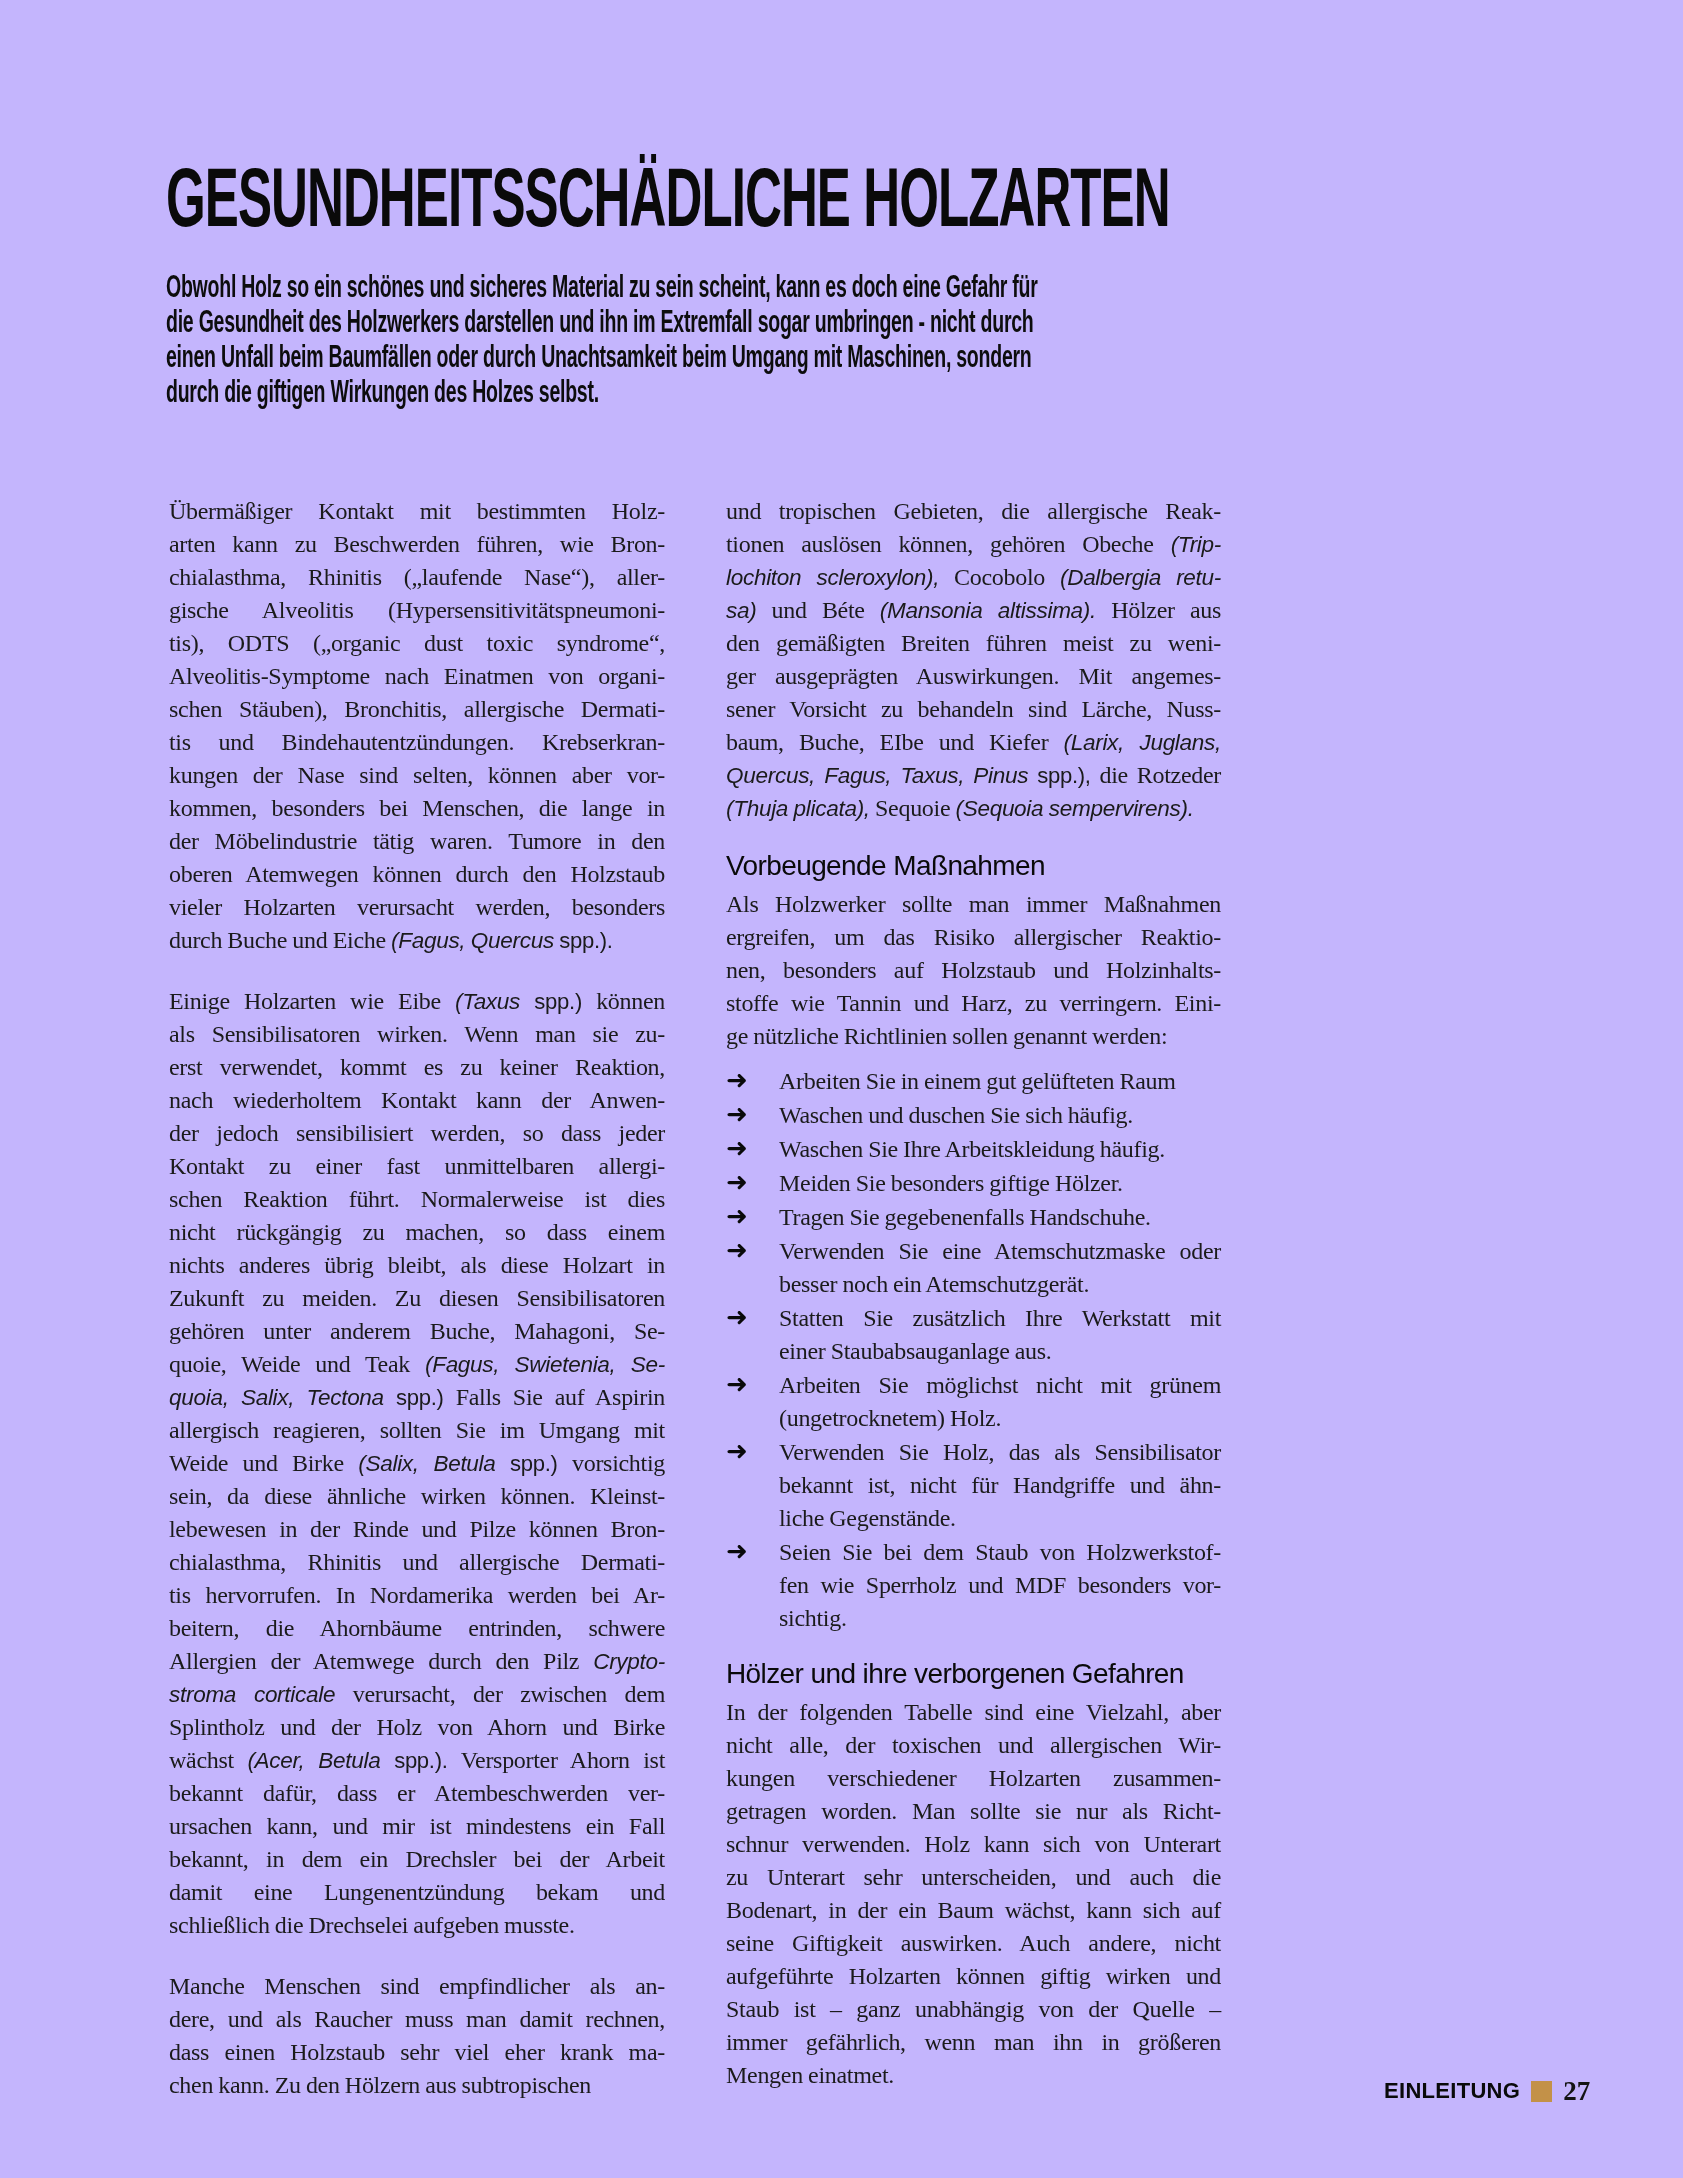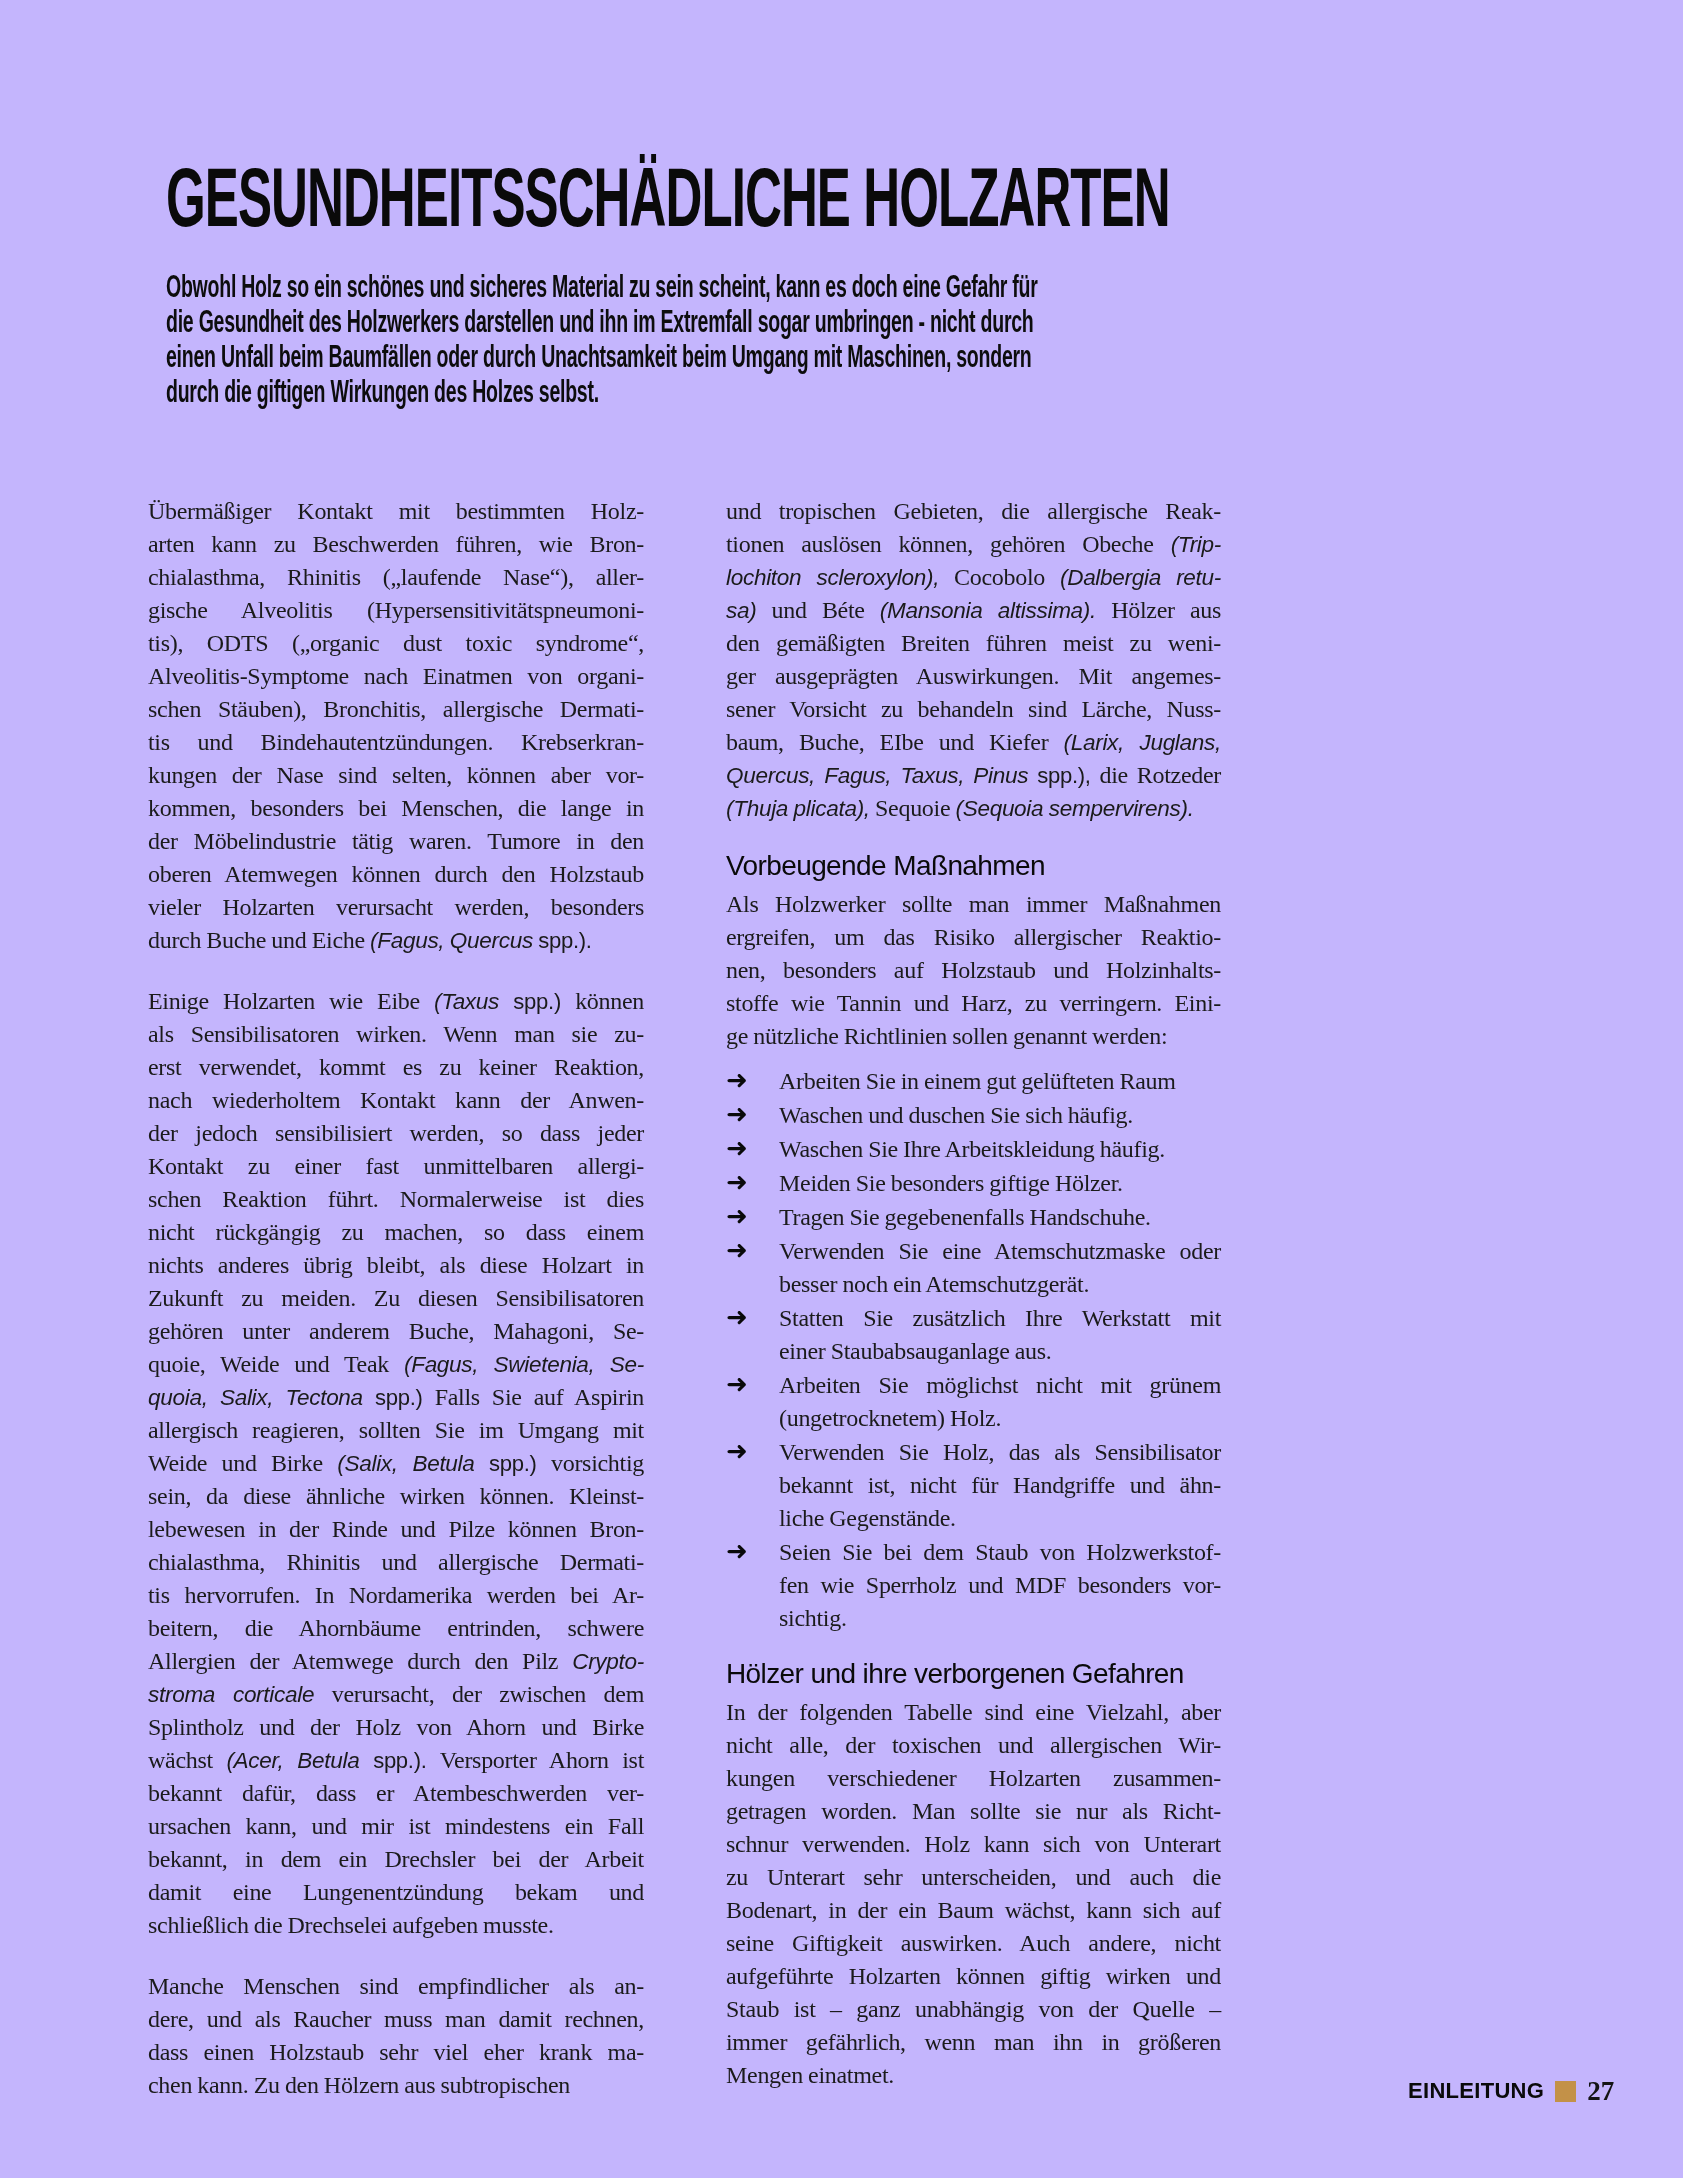--- a/index.html
+++ b/index.html
@@ -15,21 +15,21 @@
     transform:scaleX(0.615);transform-origin:left top;white-space:nowrap;
   }
   .intro{
     position:absolute;left:166px;top:269px;
     font-family:"Liberation Sans",sans-serif;font-weight:700;
     font-size:31px;line-height:35px;letter-spacing:-0.4px;color:#0d0d0d;
     transform:scaleX(0.63);transform-origin:left top;white-space:nowrap;
   }
   
   .col{position:absolute;top:495px;font-size:24px;line-height:33px;}
-  .col-left{left:148px;width:496px;}
+  .col-left{left:169px;width:496px;}
   .col-right{left:726px;width:495px;}
   .para{margin:0;}
   .para + .para{margin-top:28px;}
   .ln{
     text-align:justify;text-align-last:justify;
     letter-spacing:-0.3px;word-spacing:-0.5px;white-space:normal;
   }
   .ln.end{text-align-last:left;}
   .it{font-family:"Liberation Sans",sans-serif;font-style:italic;font-size:0.94em;}
   .sn{font-family:"Liberation Sans",sans-serif;font-style:normal;font-size:0.92em;}
@@ -41,21 +41,21 @@
   .subhead.h2{margin-top:24px;}
   .blist{margin-top:12px;}
   .bitem{position:relative;padding-left:53px;margin-bottom:1px;}
   .arrow{
     position:absolute;left:0;top:-1px;color:#0a0a0a;
     font-family:"DejaVu Sans",sans-serif;font-size:26px;font-weight:700;
   }
   
   .footer{
     position:absolute;left:1384px;top:2077px;height:28px;
-    display:flex;align-items:center;gap:11px;white-space:nowrap;margin-left:24px;
+    display:flex;align-items:center;gap:11px;white-space:nowrap;
   }
   .footer .section{
     font-family:"Liberation Sans",sans-serif;font-weight:700;
     font-size:22px;letter-spacing:0.3px;color:#0a0a0a;
   }
   .footer .sq{width:21px;height:21px;background:#c39148;}
   .footer .pageno{
     font-family:"Liberation Serif",serif;font-weight:700;font-size:27px;color:#141414;
   }
 </style>

